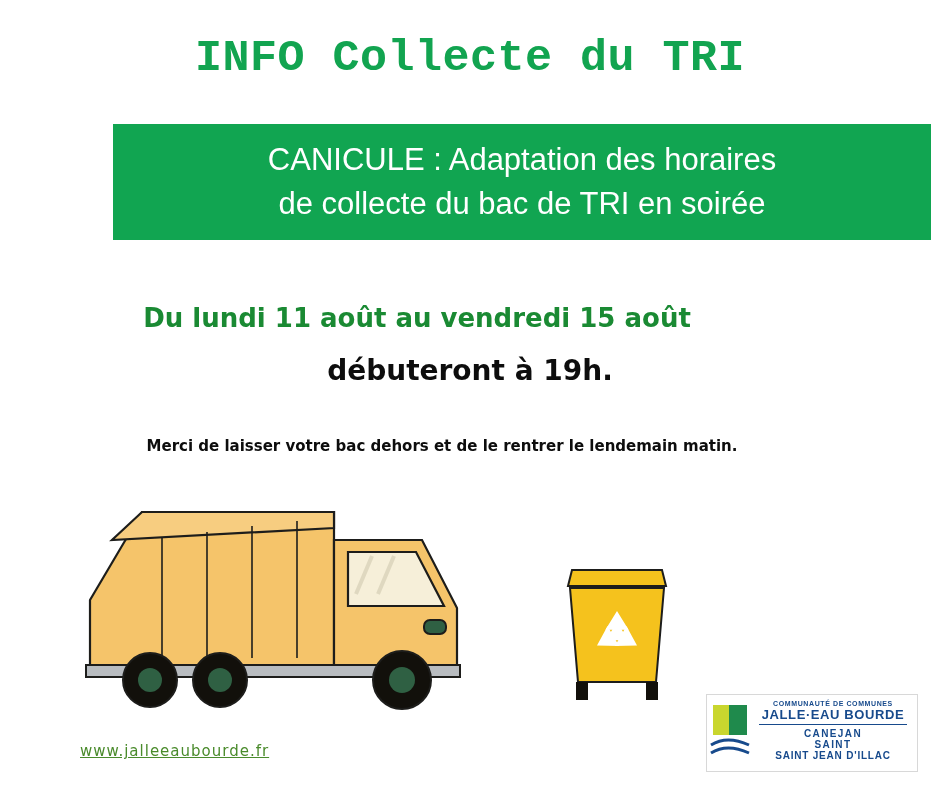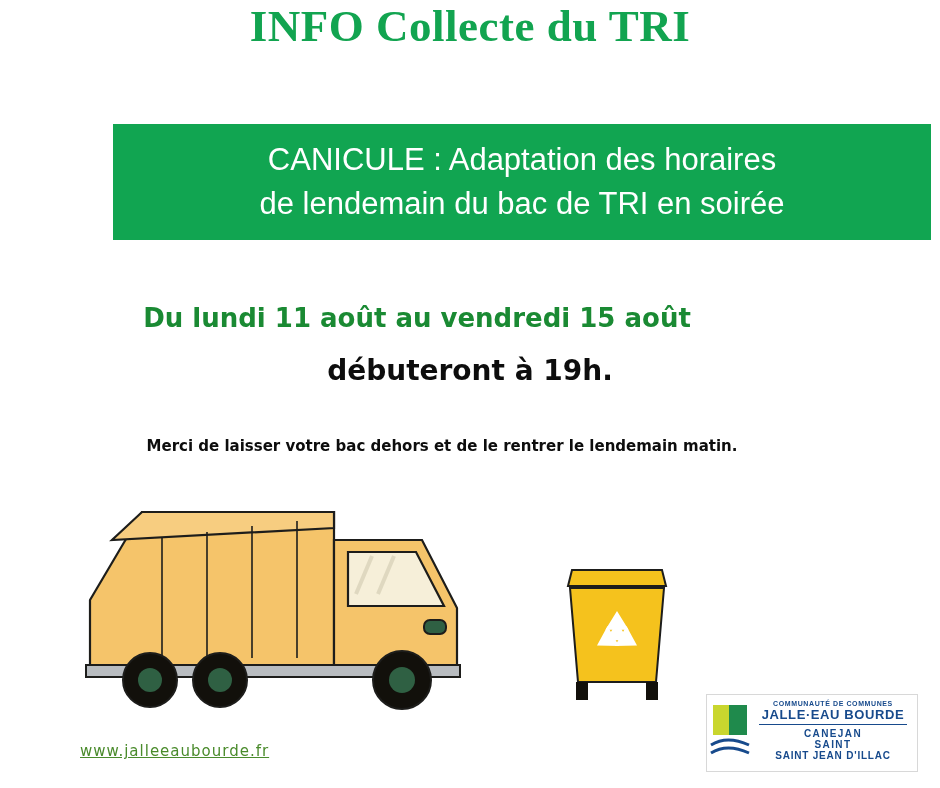--- a/index.html
+++ b/index.html
@@ -20,21 +20,22 @@
     height: 788px;
     box-sizing: border-box;
   }
   .title {
     text-align: center;
     color: #12a450;
     font-size: 45px;
     font-weight: bold;
     letter-spacing: 0.5px;
     margin: 0;
-    font-family: Liberation Serif, serif;
+    padding-top: 33px;
+    font-family: Liberation Mono, monospace;
   }
   .banner {
     position: absolute;
     top: 124px;
     left: 113px;
     width: 818px;
     height: 116px;
     background: #11a551;
     display: flex;
     flex-direction: column;
@@ -167,21 +168,21 @@
 </style>
 </head>
 <body>
 
 <div class="poster">
 
   <h1 class="title">INFO Collecte du TRI</h1>
 
   <div class="banner">
     <div class="banner-line">CANICULE : Adaptation des horaires</div>
-    <div class="banner-line">de lendemain du bac de TRI en soirée</div>
+    <div class="banner-line">de collecte du bac de TRI en soirée</div>
   </div>
 
   <div class="dates">Du lundi 11 août au vendredi 15 août</div>
 
   <div class="body-text">
     <div>débuteront à 19h.</div>
   </div>
 
   <div class="note">Merci de laisser votre bac dehors et de le rentrer le lendemain matin.</div>
 

